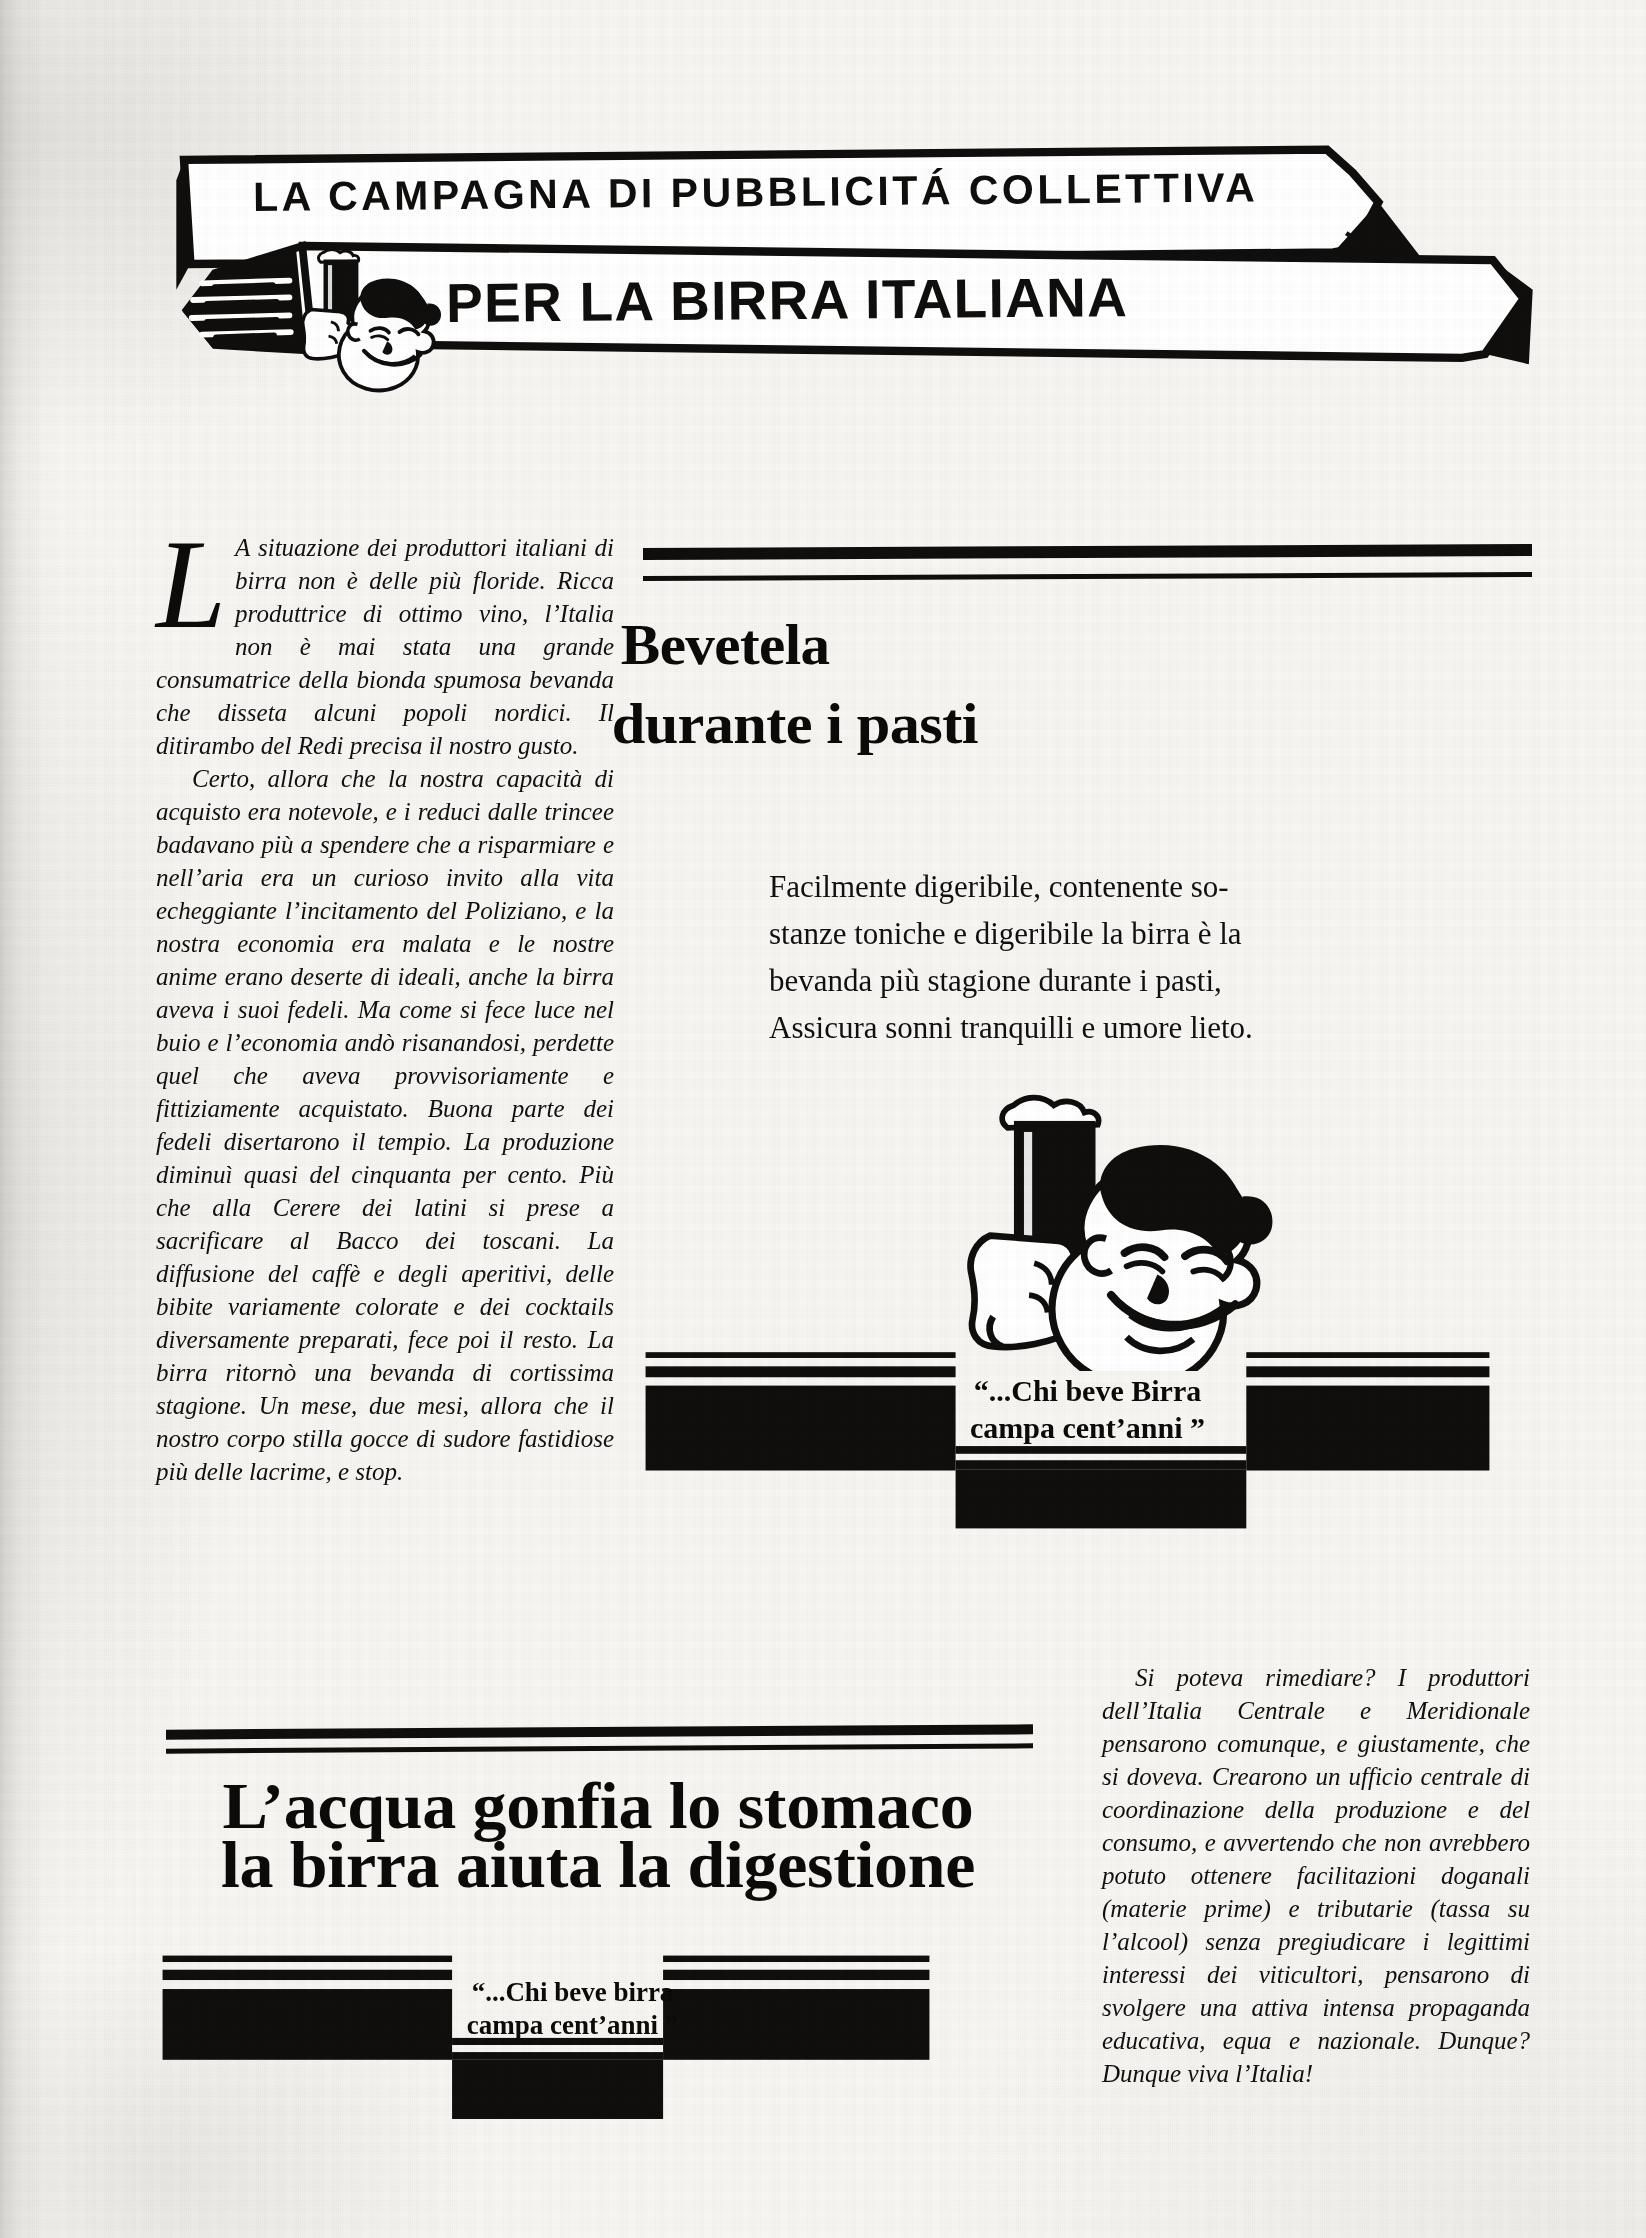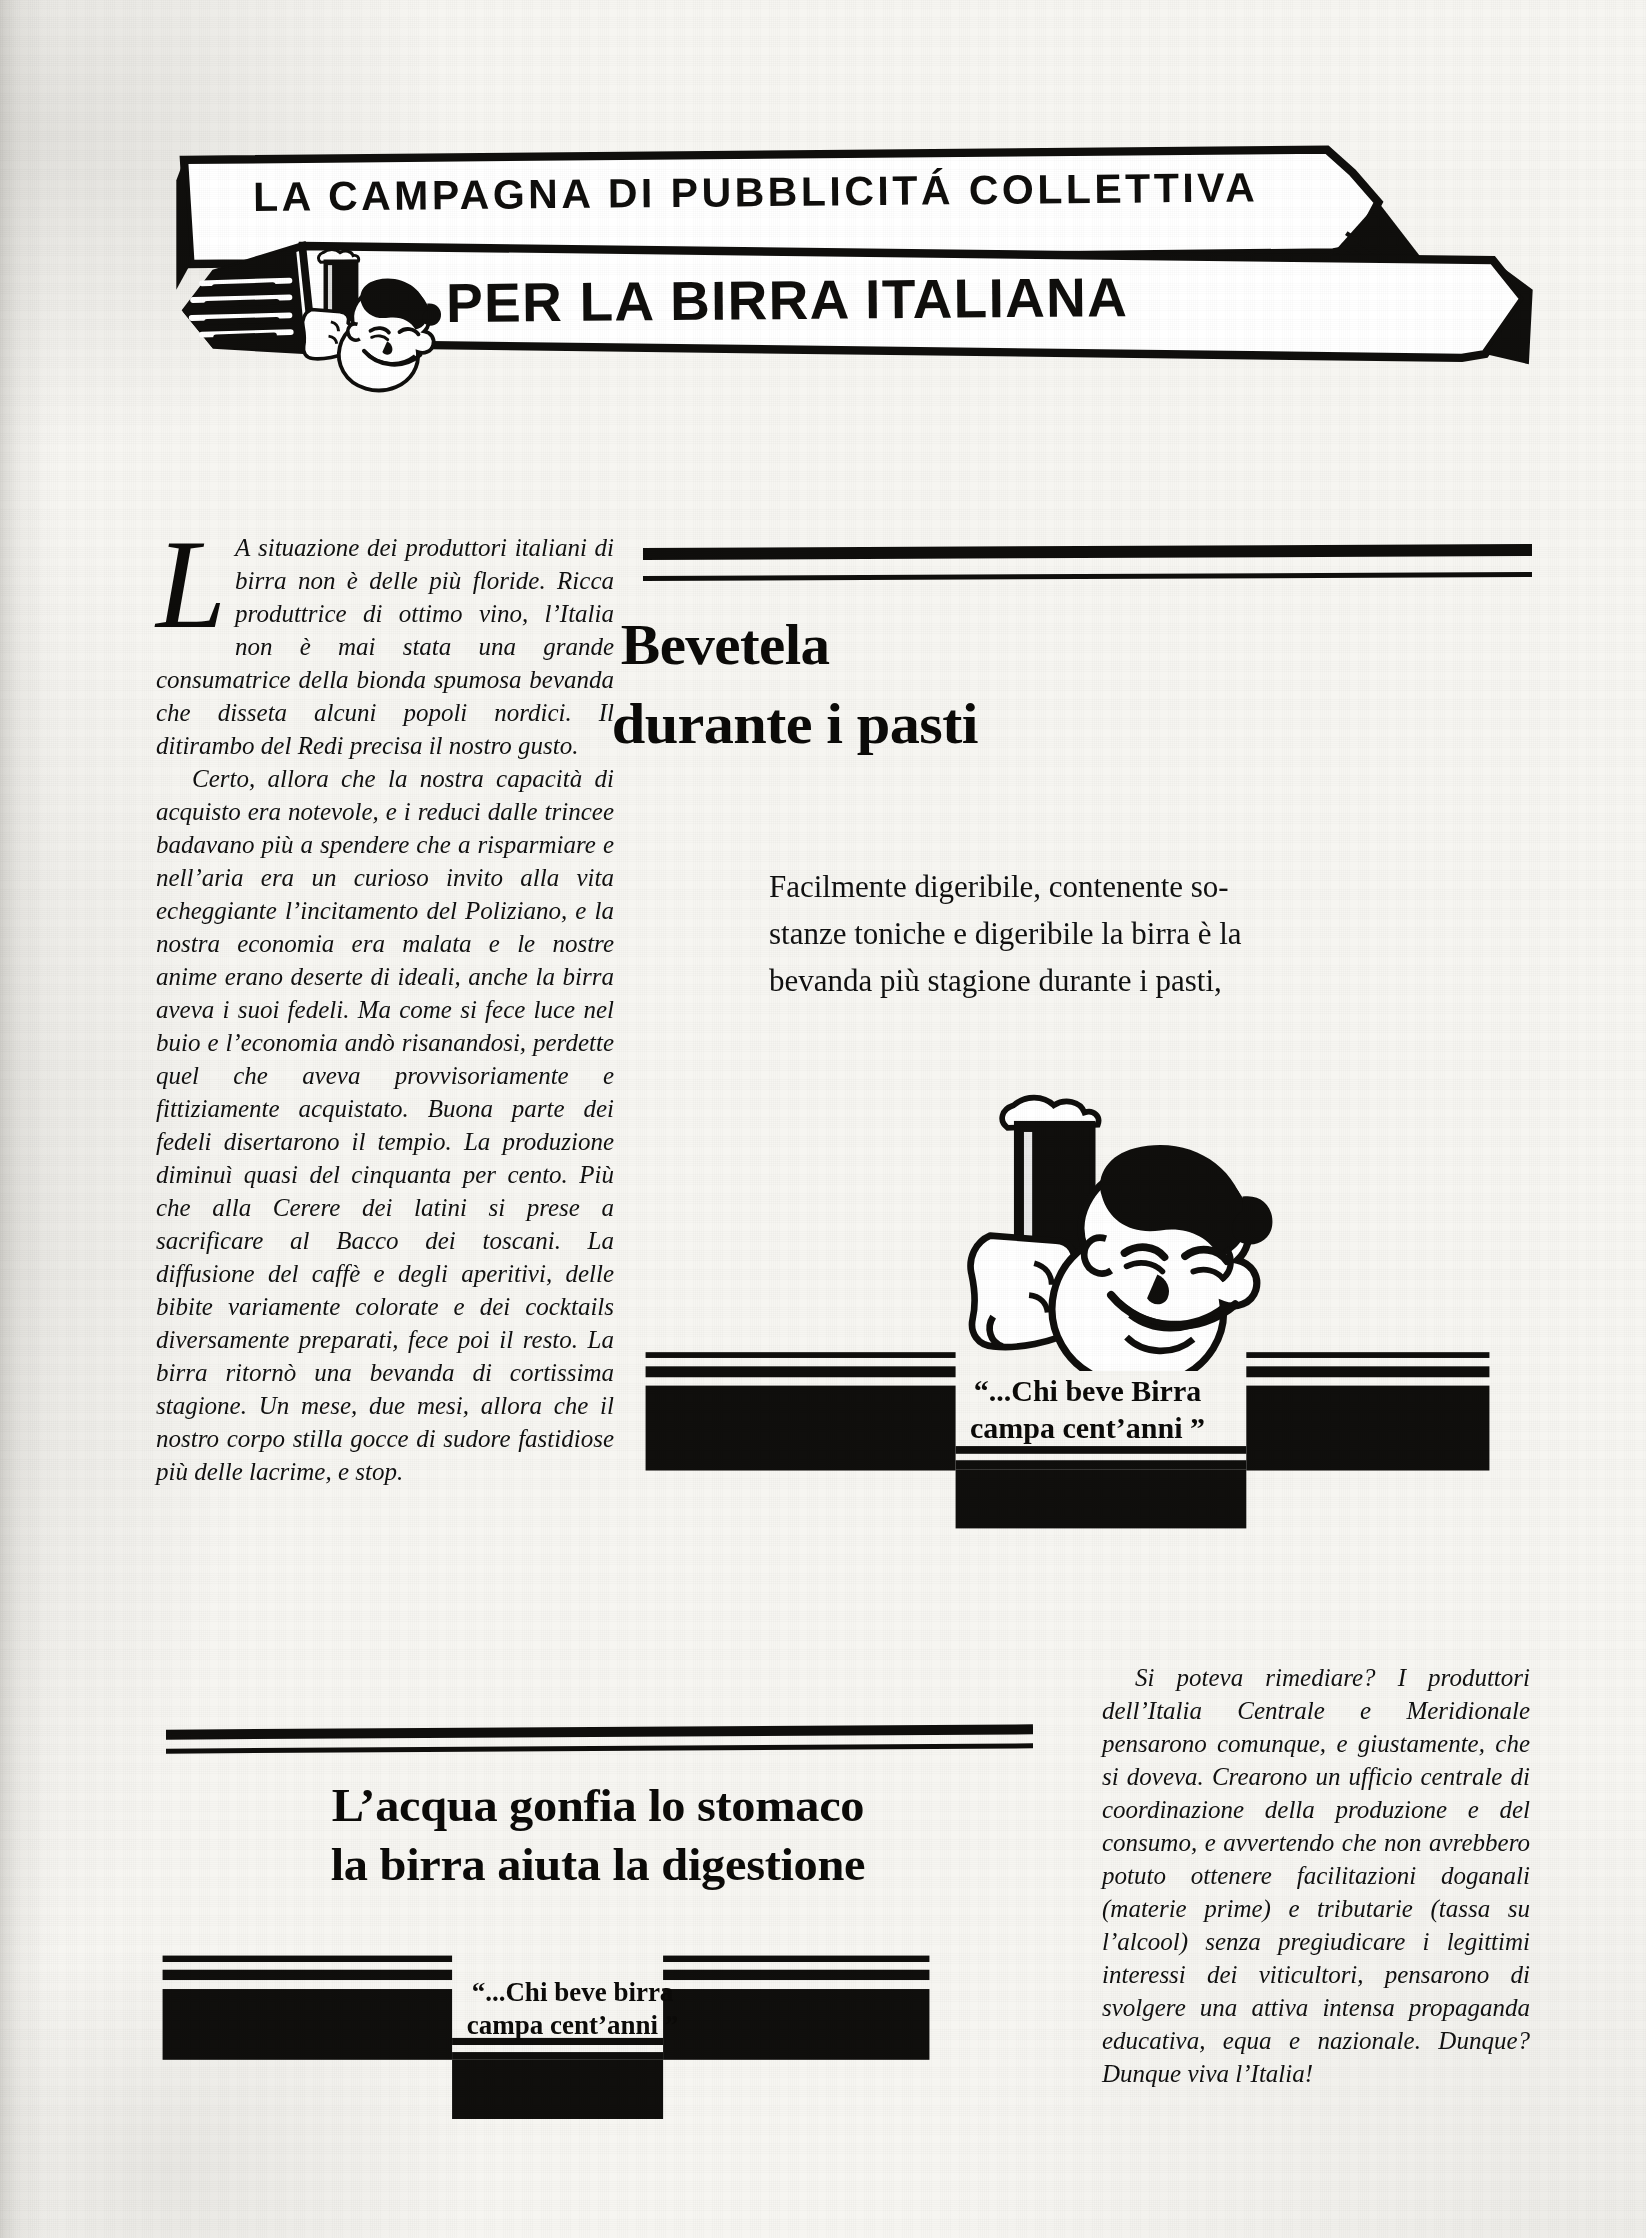--- a/index.html
+++ b/index.html
@@ -87,21 +87,21 @@
 
   
   #band-up{position:absolute;left:643px;top:1338px;width:849px;height:193px;}
 
   
   #bl-rule-1{position:absolute;left:166px;top:1727px;width:867px;height:10.3px;background:#100f0d;transform:rotate(-0.35deg);}
   #bl-rule-2{position:absolute;left:166px;top:1746px;width:867px;height:4.5px;background:#100f0d;transform:rotate(-0.35deg);}
   #bl-head{
     position:absolute;left:154px;top:1776px;width:888px;text-align:center;
     font-family:"Liberation Serif",serif;font-weight:700;color:#0c0b09;
-    font-size:47px;line-height:59px;letter-spacing:-0.3px;
+    font-size:66px;line-height:59px;letter-spacing:-0.3px;
   }
   #bl-head span{display:block;transform:scaleX(1.03);}
 
   
   #band-low{position:absolute;left:160px;top:1944px;width:772px;height:193px;}
 
   
   #right-col{
     position:absolute;left:1094px;top:1653px;width:444px;
   }
@@ -193,20 +193,21 @@
 <div id="hd-rule-1"></div>
 <div id="hd-rule-2"></div>
 <div id="hd-main">
   <span class="l1">Bevetela</span>
   <span class="l2">durante i pasti</span>
 </div>
 <div id="hd-sub">
   <span>Facilmente digeribile, contenente so-</span>
   <span>stanze toniche e digeribile la birra è la</span>
   <span>bevanda più stagione durante i pasti,</span>
+  <span>Assicura sonni tranquilli e umore lieto.</span>
 </div>
 
 <svg id="mascot-big" viewBox="0 0 700 540">
   <g fill="#100f0d">
 
     <path d="M172,22 c22,-20 58,-20 78,0 c22,-14 52,-8 60,14 c18,-6 32,8 26,24 l-176,6 c-18,-14 -12,-36 12,-44 Z" fill="#ffffff" stroke="#100f0d" stroke-width="11"></path>
 
     <rect x="178" y="58" width="148" height="260" fill="#100f0d"></rect>
     <rect x="178" y="58" width="148" height="260" fill="none" stroke="#100f0d" stroke-width="11"></rect>
     <rect x="192" y="74" width="16" height="226" fill="#ffffff" opacity=".9"></rect>

